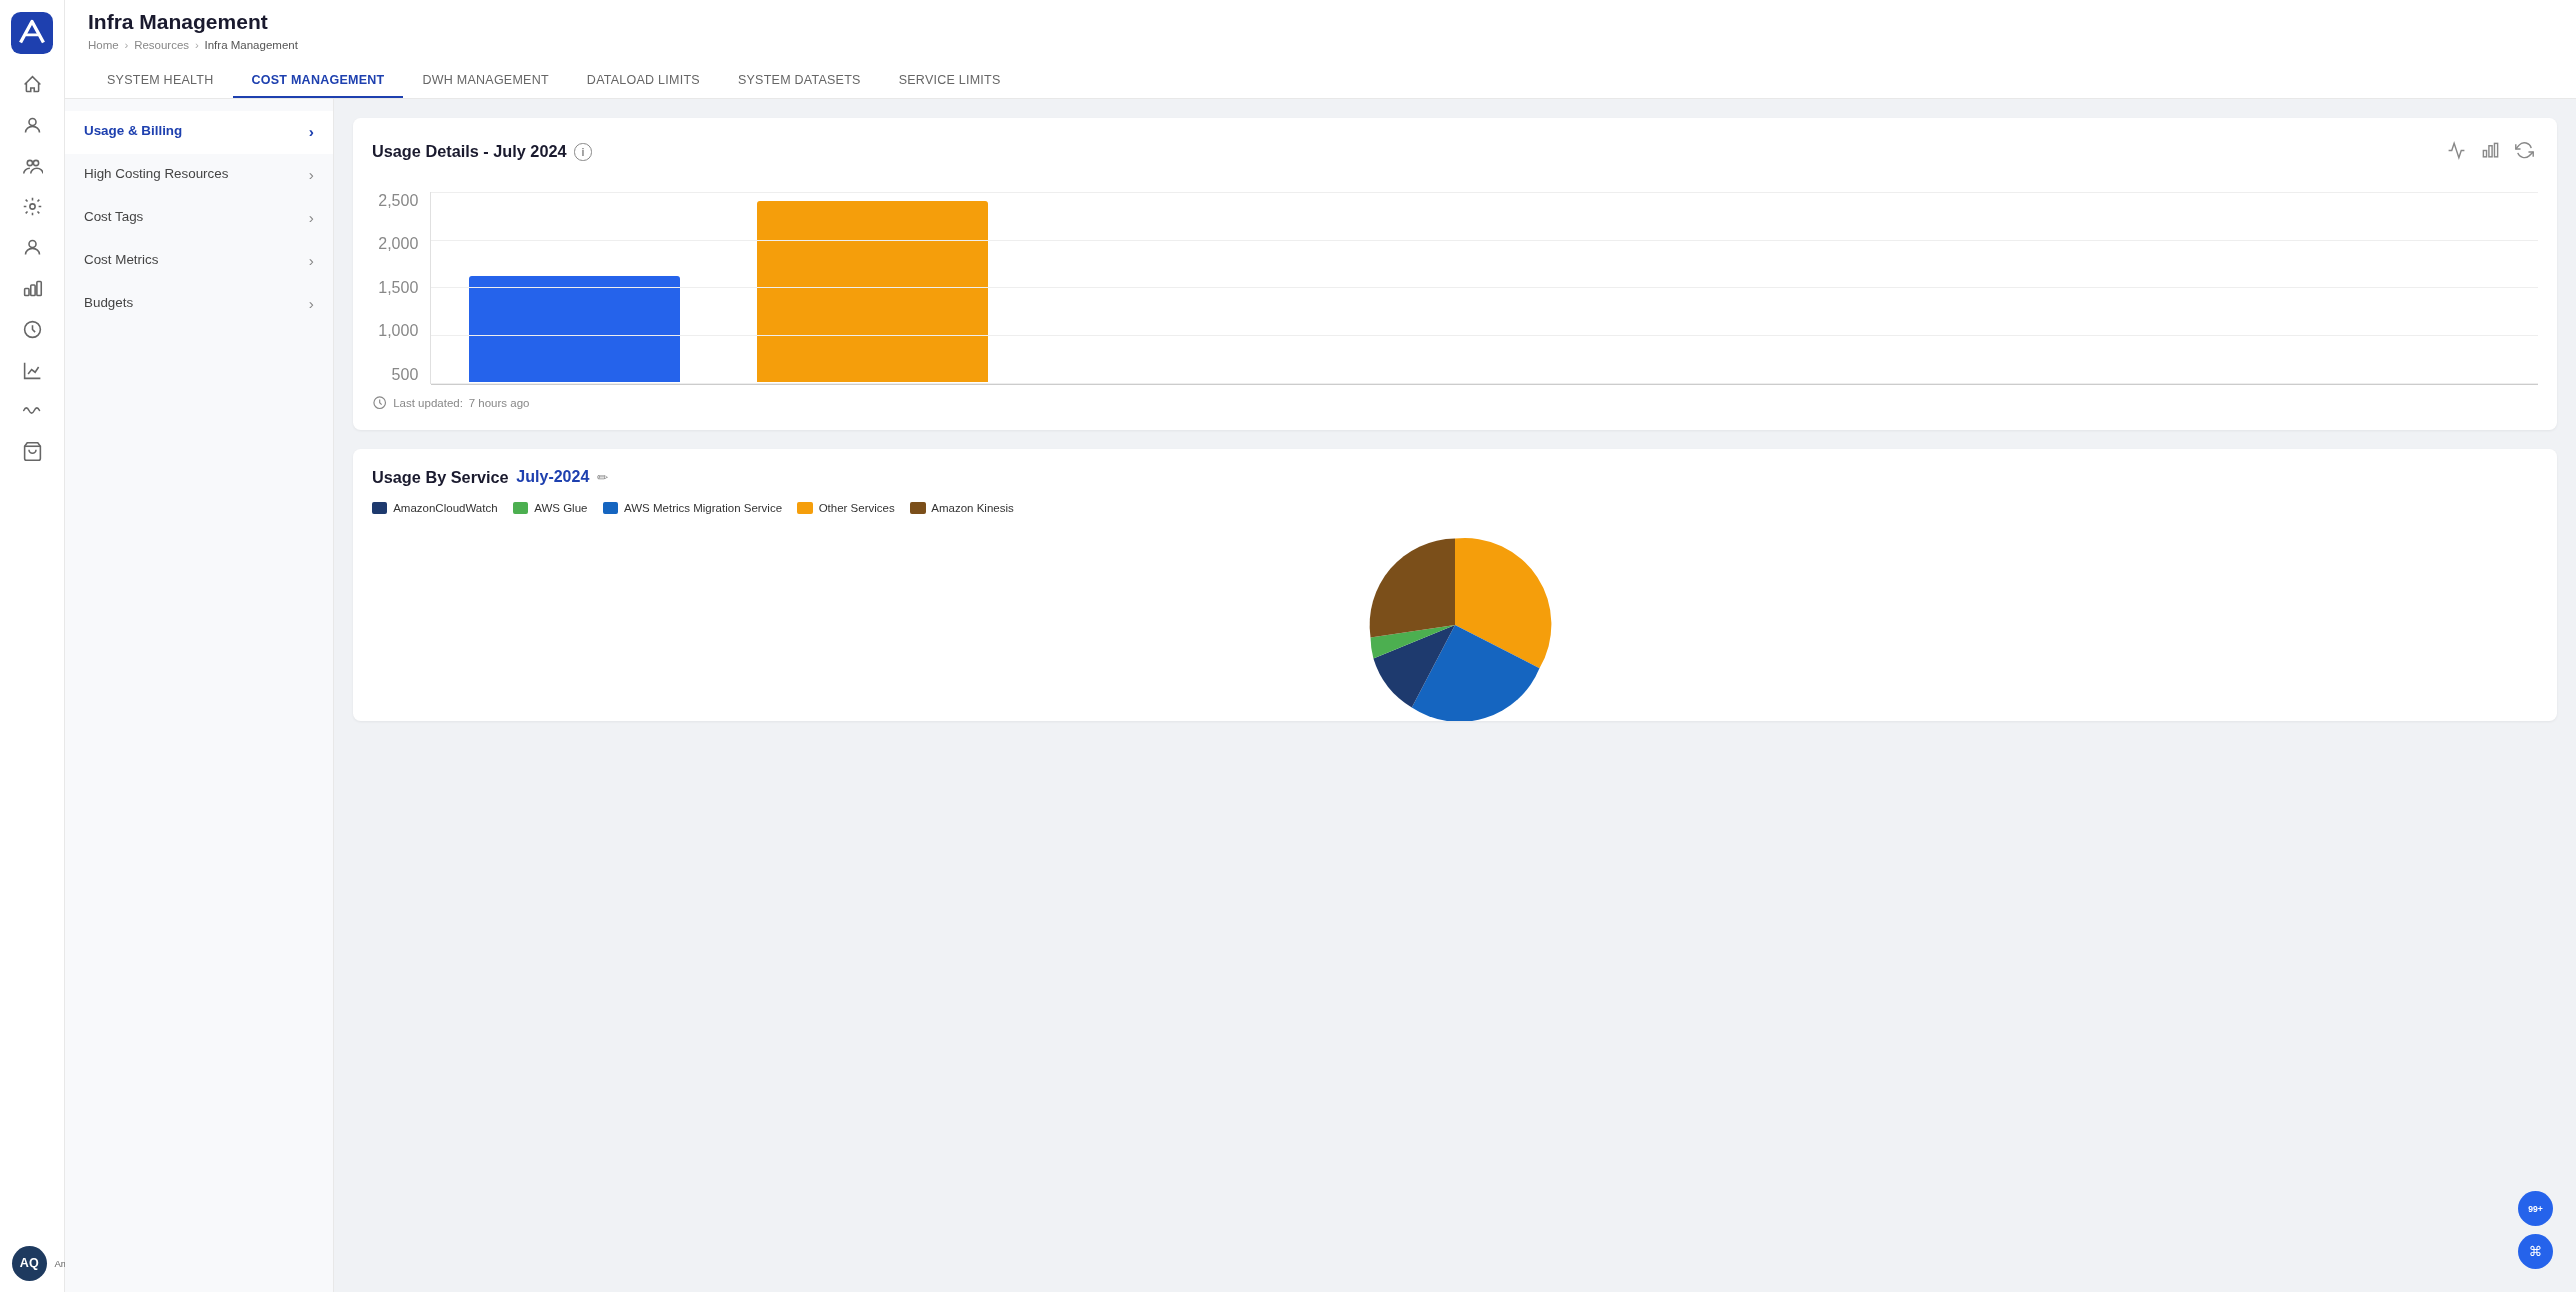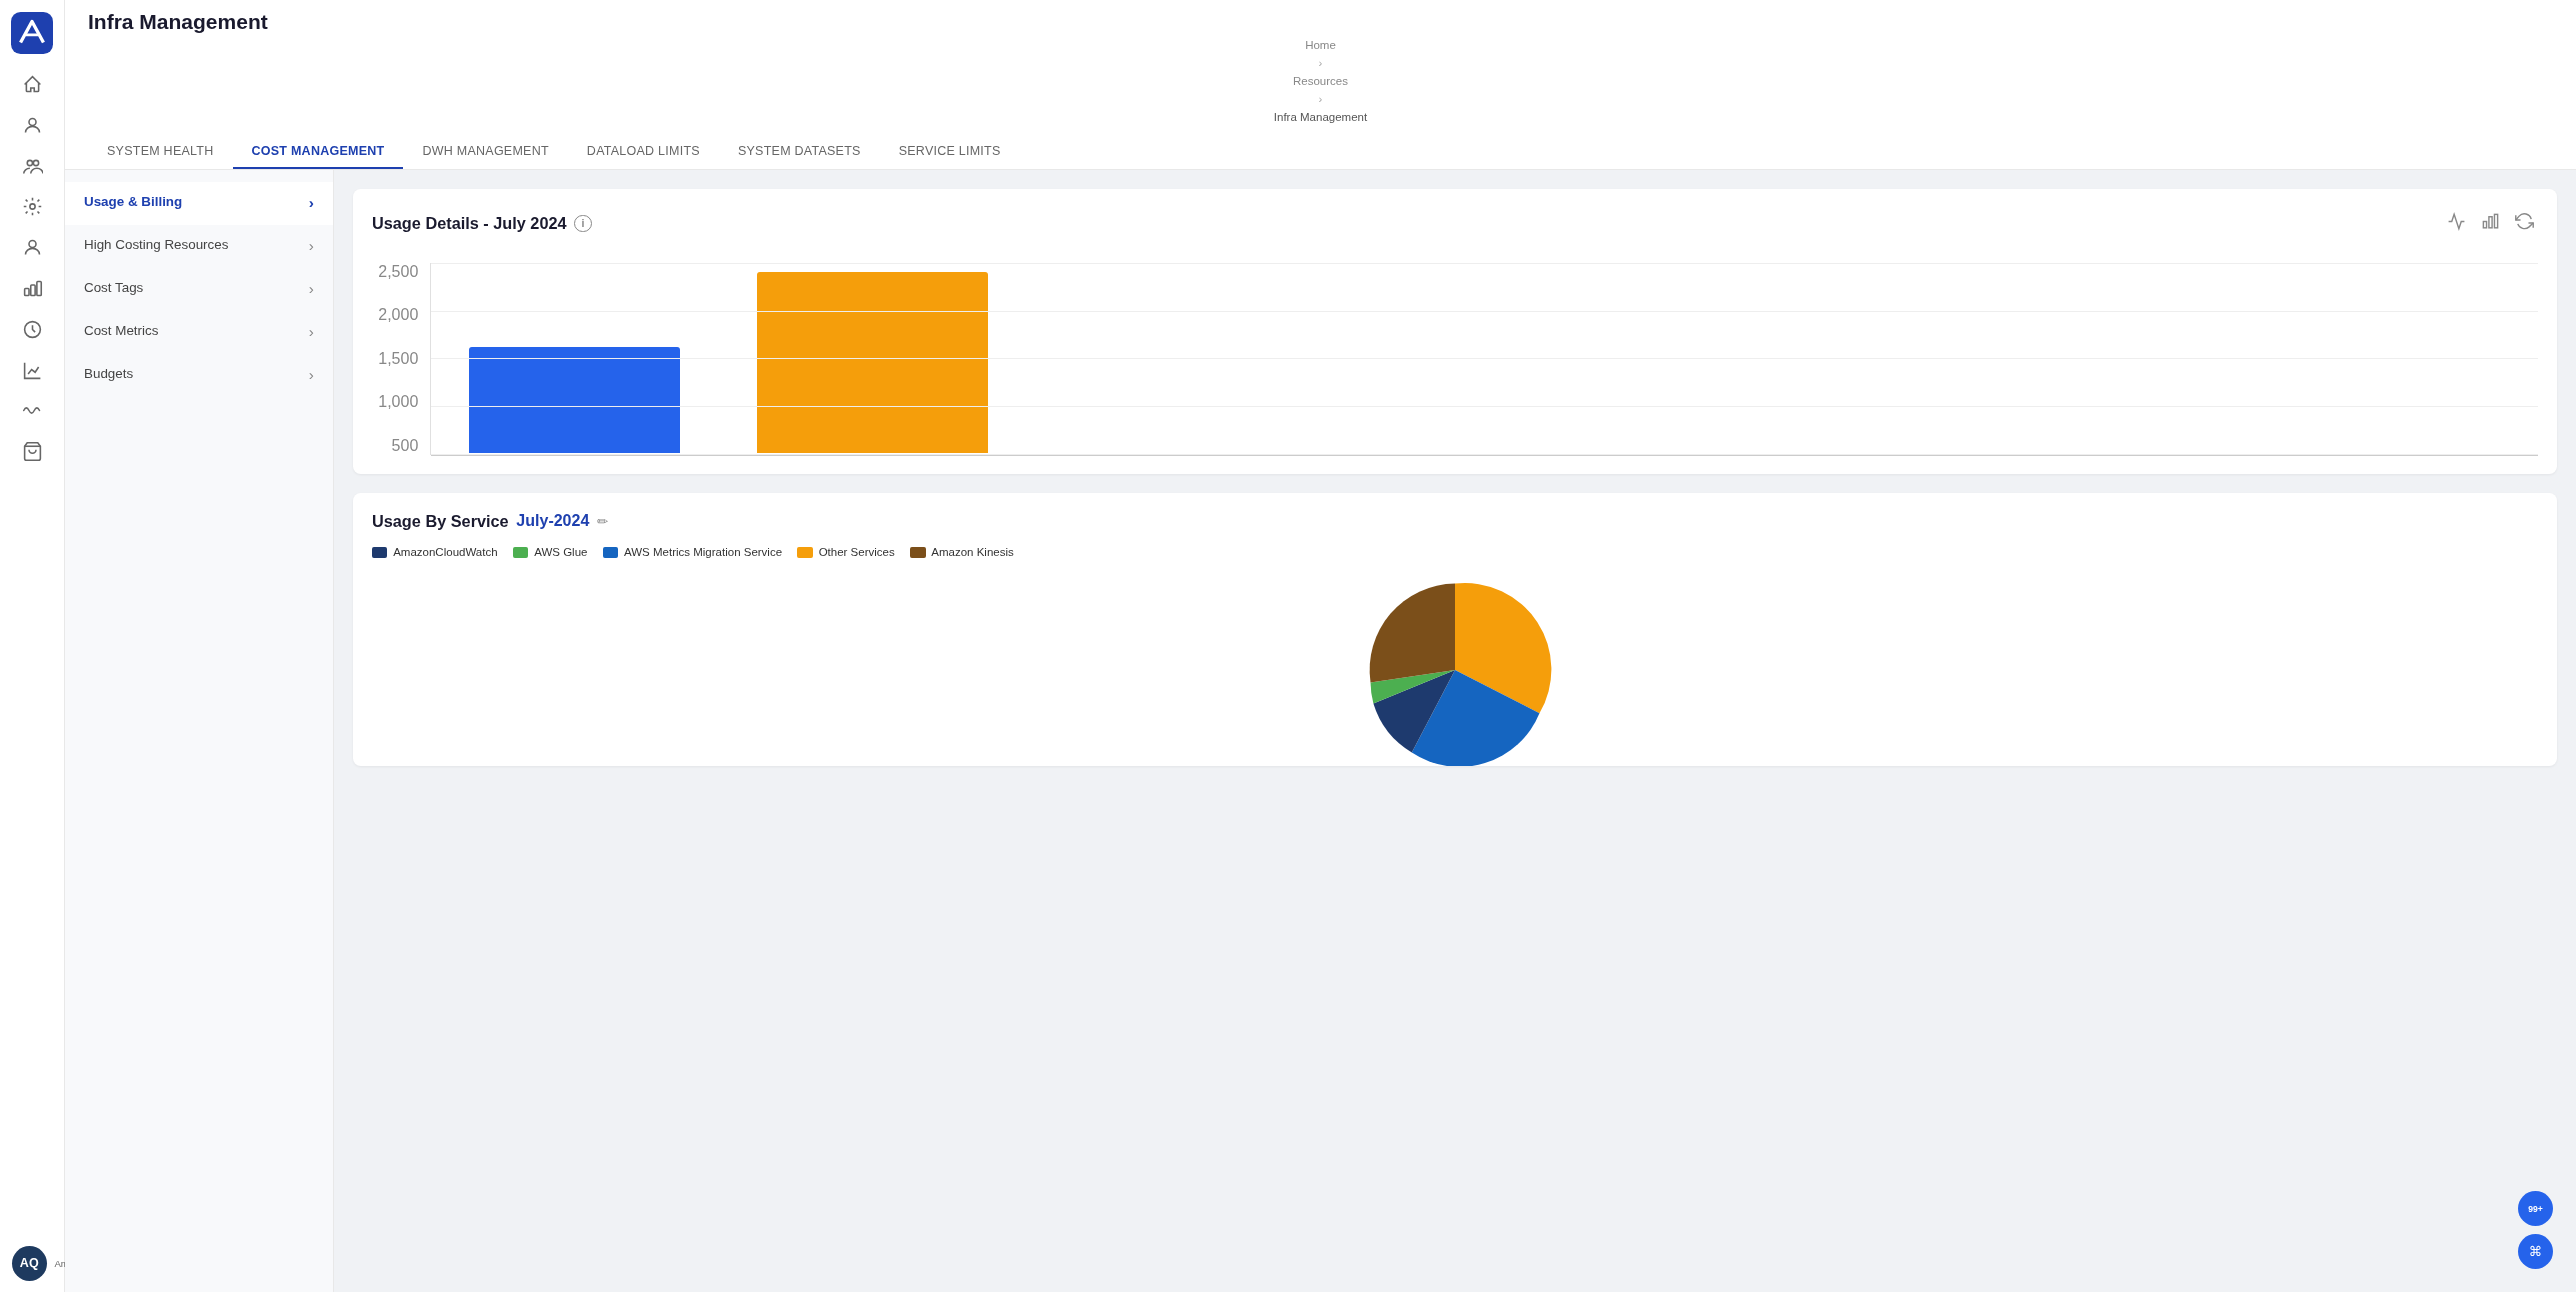--- a/index.html
+++ b/index.html
@@ -14,21 +14,21 @@
     .avatar { width: 35px; height: 35px; border-radius: 50%; background: #1e3a5f; color: #fff; font-size: 12.5px; font-weight: 600; display: flex; align-items: center; justify-content: center; cursor: pointer; }
     .sidebar-user-label { font-size: 9.6px; color: #666; text-align: center; }
 
     
     .main { flex: 1; display: flex; flex-direction: column; overflow: hidden; }
 
     
     .top-header { background: #fff; padding: 9.6px 23px 0 23px; border-bottom: 1px solid #e8e8e8; }
     .page-title-row { display: flex; align-items: center; gap: 7.7px; padding-bottom: 5.8px; }
     .page-title { font-size: 21px; font-weight: 700; color: #1a1a2e; }
-    .breadcrumb { display: flex; align-items: center; gap: 5.8px; font-size: 11.5px; color: #888; padding-bottom: 5.8px; flex-direction: column; }
+    .breadcrumb { display: flex; align-items: center; gap: 5.8px; font-size: 11.5px; color: #888; padding-bottom: 5.8px; }
     .breadcrumb-sep { color: #aaa; }
     .breadcrumb-current { color: #555; }
     .nav-tabs { display: flex; gap: 0; margin-top: 5.8px; }
     .nav-tab { padding: 9.6px 19px; font-size: 12.5px; font-weight: 500; color: #666; cursor: pointer; border-bottom: 2.9px solid transparent; white-space: nowrap; letter-spacing: 0.02em; }
     .nav-tab.active { color: #1e40af; border-bottom-color: #1e40af; font-weight: 600; }
 
     
     .content-area { flex: 1; display: flex; overflow: hidden; }
 
     
@@ -266,20 +266,28 @@
                   <div style="width:211px; height:106px; background:#2563eb; border-radius:2.9px 2.9px 0 0;"></div>
                 </div>
                 <div style="display:flex;flex-direction:column;align-items:center;">
                   <div style="width:231px; height:181px; background:#f59e0b; border-radius:2.9px 2.9px 0 0;"></div>
                 </div>
               </div>
 
               <div style="height:1px; background:#ccc; margin: 0 0 0 0;"></div>
             </div>
           </div>
+          <div class="chart-footer">
+            <svg width="15.4" height="15.4" viewBox="0 0 24 24" fill="none" stroke="#888" stroke-width="1.8">
+                <circle cx="12" cy="12" r="9"></circle>
+                <path d="M12 7v5l3 3"></path>
+              </svg>
+            <span>Last updated:</span>
+            <span>7 hours ago</span>
+          </div>
         </div>
       </div>
 
       <div class="card">
         <div class="card-header">
           <div style="display:flex; align-items:center; gap:7.7px;">
             <span class="usage-service-title">Usage By Service</span>
             <span class="usage-service-month">July-2024</span>
             <span style="color:#888; cursor:pointer; font-size:13.4px;">✏</span>
           </div>

